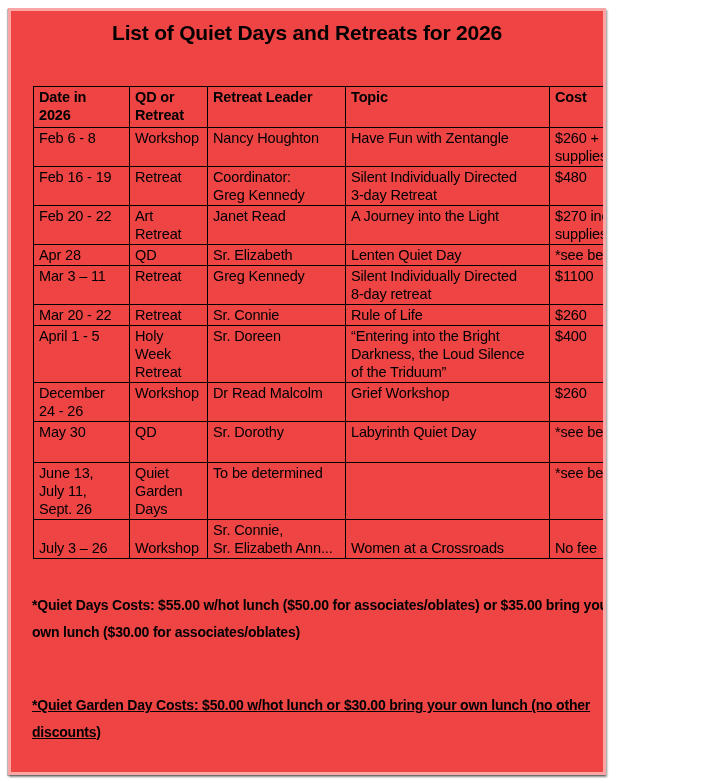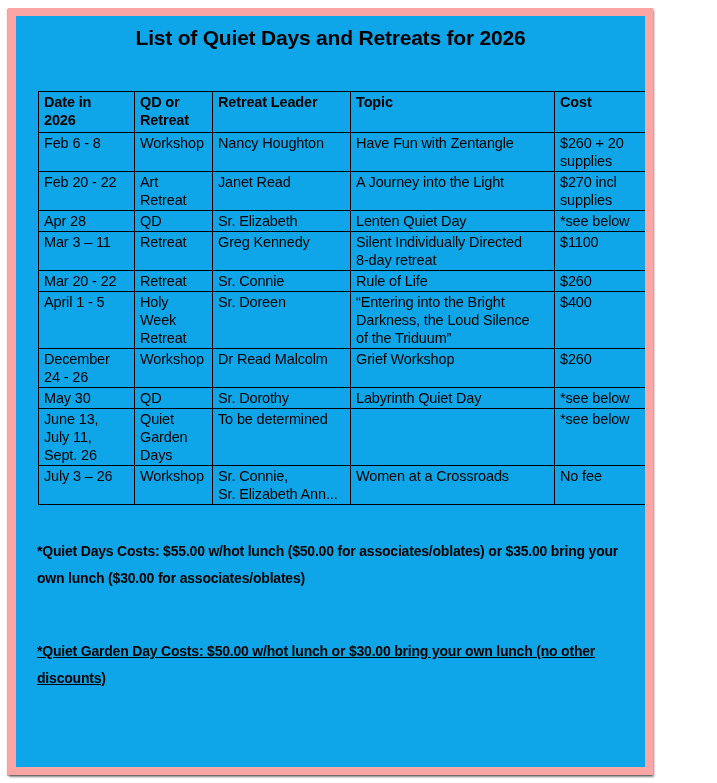--- a/index.html
+++ b/index.html
@@ -12,24 +12,24 @@
   body {
     width: 717px;
     height: 783px;
     position: relative;
   }
   .page {
     position: absolute;
     left: 8px;
     top: 8px;
     box-sizing: border-box;
-    width: 645px;
+    width: 598px;
     height: 767px;
-    border: 8px solid #fca5a5;
-    background: #0ea5e9;
+    border: 3px solid #fca5a5;
+    background: #ef4444;
     box-shadow: 1px 2px 2px rgba(0,0,0,0.45), -1px 1px 1px rgba(0,0,0,0.25);
     overflow: hidden;
   }
   .title {
     text-align: center;
     font-weight: bold;
     font-size: 21px;
     line-height: 26px;
     margin-top: 9px;
     letter-spacing: -0.2px;
@@ -101,20 +101,29 @@
     <tbody id="table-body">
         <tr>
           <td>Feb 6 - 8</td>
           <td>Workshop</td>
           <td>Nancy Houghton</td>
           <td>Have Fun with Zentangle</td>
           <td>$260 + 20
 supplies</td>
         </tr>
         <tr>
+          <td>Feb 16 - 19</td>
+          <td>Retreat</td>
+          <td>Coordinator:
+Greg Kennedy</td>
+          <td>Silent Individually Directed
+3-day Retreat</td>
+          <td>$480</td>
+        </tr>
+        <tr>
           <td>Feb 20 - 22</td>
           <td>Art
 Retreat</td>
           <td>Janet Read</td>
           <td>A Journey into the Light</td>
           <td>$270 incl
 supplies</td>
         </tr>
         <tr>
           <td>Apr 28</td>

